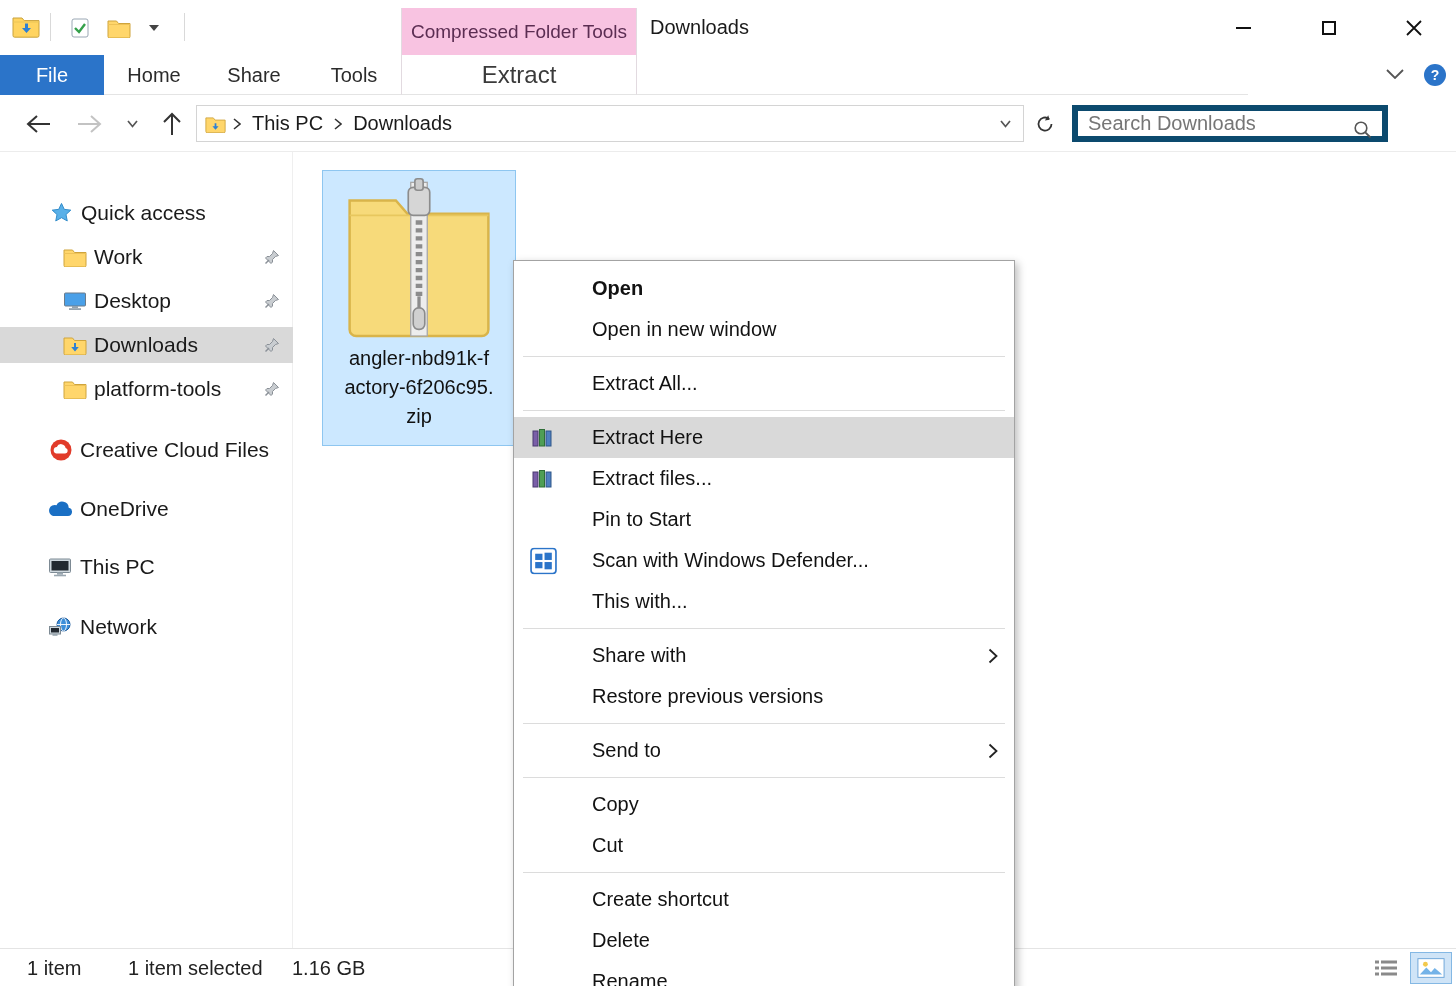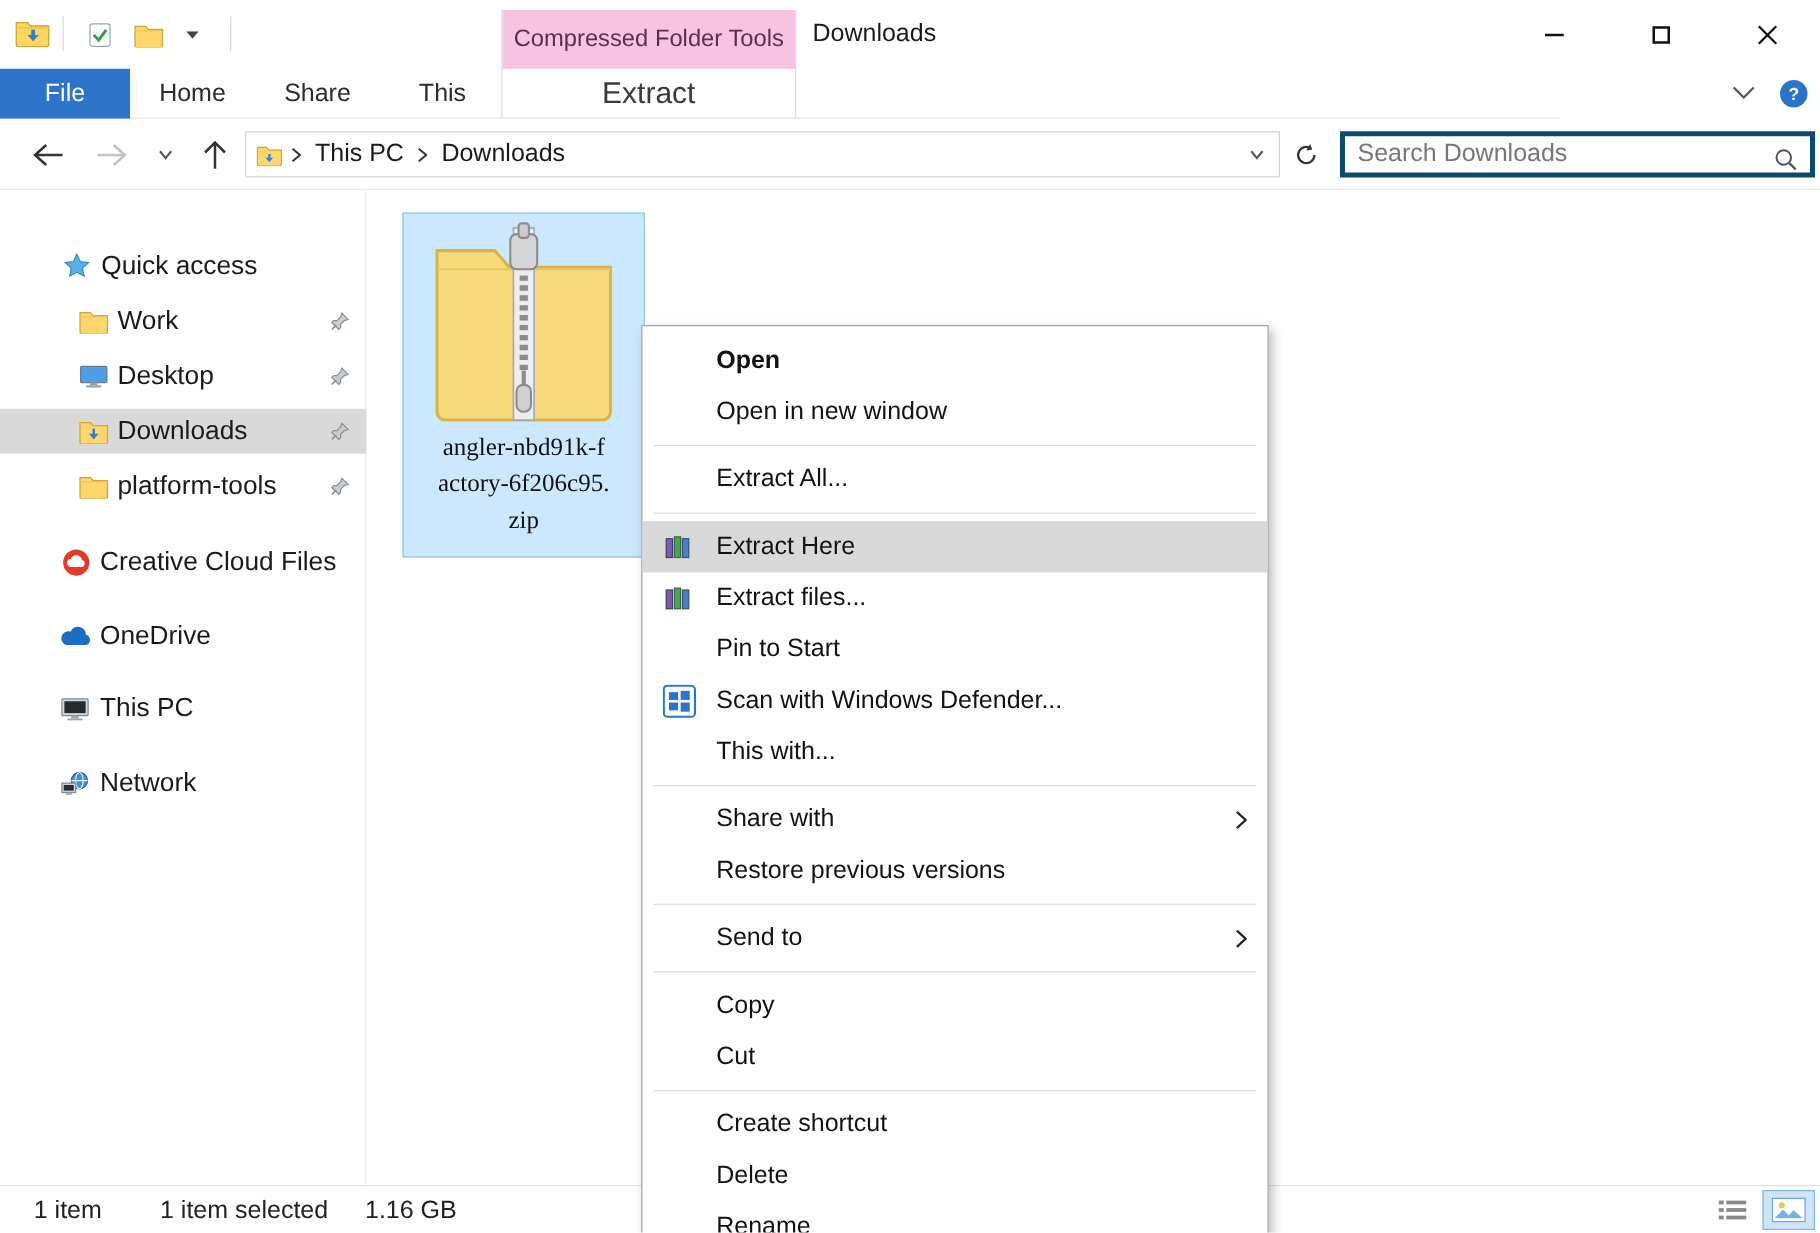--- a/index.html
+++ b/index.html
@@ -46,44 +46,44 @@
 
 
 .addr-row{position:absolute;left:0;top:95px;width:1456px;height:57px;background:#fff;border-bottom:1px solid #ececec;}
 .nav-btn{position:absolute;top:0;height:57px;display:flex;align-items:center;justify-content:center;}
 .addr-box{position:absolute;left:196px;top:10px;width:828px;height:37px;border:1px solid #d4d4d4;background:#fff;
           display:flex;align-items:center;padding:0 8px;}
 .crumb{font-size:20px;color:#1a1a1a;padding:0 4px;white-space:nowrap;}
 .crumb-chev{margin:0 7px;display:flex;}
 .addr-caret{margin-left:auto;padding-right:4px;display:flex;}
 .refresh-btn{position:absolute;left:1028px;top:10px;width:34px;height:37px;display:flex;align-items:center;justify-content:center;}
-.search-box{position:absolute;left:1072px;top:10px;width:380px;height:37px;border:4px solid #0c4a6e;background:#fff;}
+.search-box{position:absolute;left:1072px;top:10px;width:316px;height:37px;border:6px solid #0c4a6e;background:#fff;}
 .search-box input{width:100%;height:100%;border:none;outline:none;font-size:20px;padding:0 38px 0 10px;color:#333;
                   font-family:inherit;background:transparent;}
 .search-box input::placeholder{color:#767676;}
 .search-icon{position:absolute;right:10px;top:9px;display:flex;}
 
 
 .sidebar{position:absolute;left:0;top:152px;width:293px;height:796px;background:#fff;border-right:1px solid #efefef;}
 .side-item{position:absolute;left:0;width:293px;height:36px;}
 .side-item.selected{background:var(--sidebar-selected);}
 .side-icon{position:absolute;top:50%;transform:translateY(-50%);display:flex;}
 .side-label{position:absolute;top:50%;transform:translateY(-50%);font-size:21px;white-space:nowrap;color:#1a1a1a;}
 .pin{position:absolute;left:264px;top:50%;transform:translateY(-50%);display:flex;}
 
 
 .file-tile{position:absolute;left:322px;top:170px;width:194px;height:276px;background:var(--selection-bg);
            border:1px solid var(--selection-border);text-align:center;z-index:1;}
 .zip-icon{display:block;margin:5px auto 0;}
-.file-label div{font-size:20px;line-height:29px;color:#111;font-family:Liberation Serif, serif;}
+.file-label div{font-size:20px;line-height:29px;color:#111;}
 
 
 .context-menu{position:absolute;left:513px;top:260px;width:502px;background:#fff;border:1px solid #a3a3a3;
               box-shadow:3px 3px 8px rgba(0,0,0,.25);padding:7px 0 8px;z-index:30;}
-.menu-item{position:relative;height:41px;display:flex;align-items:center;padding-left:59px;font-size:20px;color:#121212;}
+.menu-item{position:relative;height:41px;display:flex;align-items:center;padding-left:78px;font-size:20px;color:#121212;}
 .menu-item.default .mi-label{font-weight:bold;}
 .menu-item.hl{background:var(--menu-highlight);}
 .mi-icon{position:absolute;left:18px;top:50%;transform:translateY(-50%);display:flex;}
 .mi-arrow{position:absolute;right:16px;top:50%;transform:translateY(-50%);display:flex;}
 .menu-sep{border-top:1px solid #dcdcdc;margin:6px 9px;}
 
 
 .status-bar{position:absolute;left:0;top:948px;width:1456px;height:38px;background:#fff;border-top:1px solid #e4e4e4;z-index:5;}
 .sb-text{position:absolute;top:0;height:38px;display:flex;align-items:center;font-size:20px;color:#222;white-space:nowrap;}
 .view-btn{position:absolute;top:3px;height:32px;display:flex;align-items:center;justify-content:center;}
@@ -142,21 +142,21 @@
       <span>File</span>
     </div>
   <div class="plain-tabs">
     <div class="plain-tab">
         <span>Home</span>
       </div>
     <div class="plain-tab">
         <span>Share</span>
       </div>
     <div class="plain-tab">
-        <span>This</span>
+        <span>Tools</span>
       </div>
   </div>
   <span class="ribbon-chevron">
     <svg width="18" height="10" viewBox="0 0 18 10">
         <path d="M1 1 L9 9 L17 1" stroke="#555" stroke-width="1.8" fill="none"></path>
       </svg>
   </span>
   <div class="help-btn">
       <span>?</span>
     </div>

